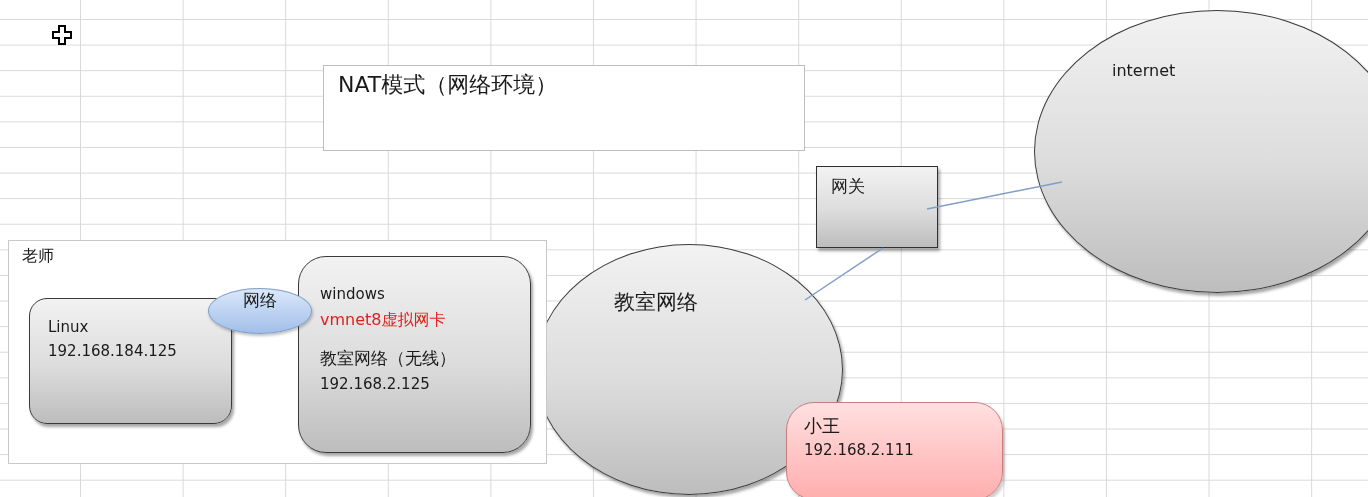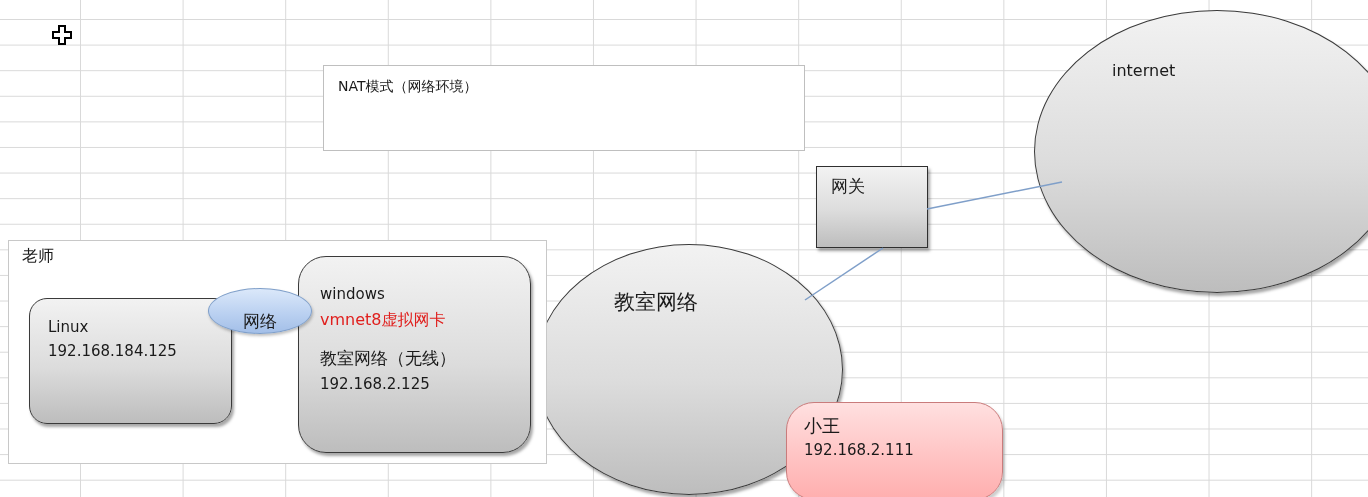--- a/index.html
+++ b/index.html
@@ -11,31 +11,31 @@
       linear-gradient(to bottom, #d9d9d9 1px, transparent 1px);
     background-size: 102.6px 25.6px;
     background-position: 80px 19px;
     font-family: "DejaVu Sans", "Liberation Sans", sans-serif;
     color: #1a1a1a;
   }
   .abs { position: absolute; box-sizing: border-box; }
   .gray-fill { background: linear-gradient(to bottom, #f2f2f2 0%, #dcdcdc 55%, #bdbdbd 100%); }
   .shadow { box-shadow: 2px 3px 3px rgba(0,0,0,0.35); }
   .cursor-icon { left: 52px; top: 25px; width: 20px; height: 20px; }
-  .title-box { left: 323px; top: 65px; width: 482px; height: 86px; background: #fff; border: 1px solid #bfbfbf; padding: 12px 14px; font-size: 14px; }
+  .title-box { left: 323px; top: 65px; width: 482px; height: 86px; background: #fff; border: 1px solid #bfbfbf; padding: 4px 14px; font-size: 22px; }
   .teacher-box { left: 8px; top: 240px; width: 539px; height: 224px; background: #fff; border: 1px solid #c8c8c8; }
   .teacher-label { left: 22px; top: 246px; font-size: 16px; }
   .linux-box { left: 29px; top: 266px; width: 203px; height: 126px; border: 1.5px solid #3a3a3a; border-radius: 18px; padding: 16px 18px; font-size: 15px; line-height: 24px; margin-top: 32px; }
   .win-box { left: 298px; top: 256px; width: 233px; height: 197px; border: 1.5px solid #3a3a3a; border-radius: 28px; padding: 24px 21px; font-size: 15px; line-height: 26px; }
   .win-box .red { color: #e0201e; font-size: 16px; }
   .win-box .cn { font-size: 17px; }
-  .net-ellipse { left: 208px; top: 288px; width: 104px; height: 46px; border-radius: 50%; background: linear-gradient(to bottom, #dbe8fa 0%, #b8cff0 60%, #a3bfe8 100%); border: 1px solid #7f9fc9; display: flex; align-items: flex-end; justify-content: center; font-size: 17px; box-shadow: 1px 2px 3px rgba(0,0,0,0.25); }
+  .net-ellipse { left: 208px; top: 288px; width: 104px; height: 46px; border-radius: 50%; background: linear-gradient(to bottom, #dbe8fa 0%, #b8cff0 60%, #a3bfe8 100%); border: 1px solid #7f9fc9; display: flex; align-items: flex-start; justify-content: center; font-size: 17px; box-shadow: 1px 2px 3px rgba(0,0,0,0.25); }
   .class-ellipse { left: 535px; top: 244px; width: 308px; height: 251px; border-radius: 50%; border: 1.5px solid #3a3a3a; }
   .class-label { left: 614px; top: 288px; font-size: 21px; }
-  .gw-box { left: 816px; top: 166px; width: 112px; height: 82px; border: 1.5px solid #2f2f2f; padding: 8px 14px; font-size: 17px; }
+  .gw-box { left: 816px; top: 166px; width: 122px; height: 82px; border: 1.5px solid #2f2f2f; padding: 8px 14px; font-size: 17px; }
   .inet-ellipse { left: 1034px; top: 10px; width: 366px; height: 283px; border-radius: 50%; border: 1.5px solid #3a3a3a; }
   .inet-label { left: 1112px; top: 61px; font-size: 16px; }
   .xw-box { left: 786px; top: 402px; width: 217px; height: 98px; border: 1px solid #c97c7c; border-radius: 28px; background: linear-gradient(to bottom, #ffe0e0 0%, #ffc4c4 55%, #ffaeae 100%); padding: 10px 17px; box-shadow: 2px 3px 3px rgba(0,0,0,0.2); }
   .xw-name { font-size: 18px; line-height: 26px; }
   .xw-ip { font-size: 15px; line-height: 22px; }
   svg.lines { position: absolute; left: 0; top: 0; pointer-events: none; }
 </style>
 </head>
 <body>
 

